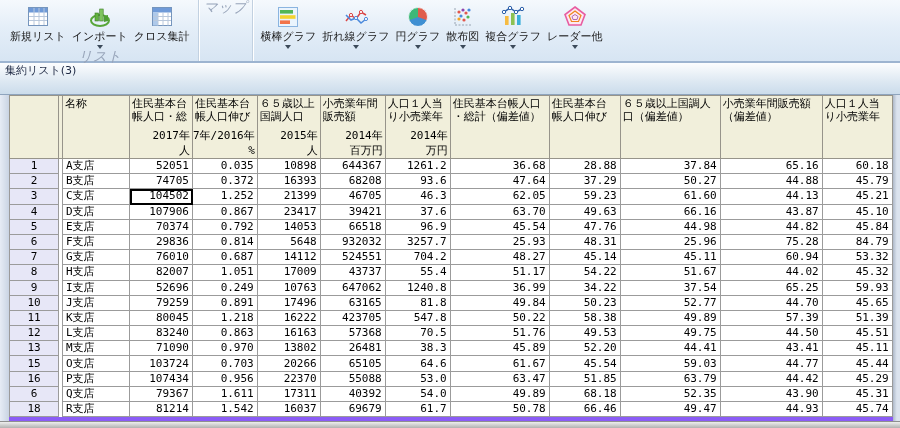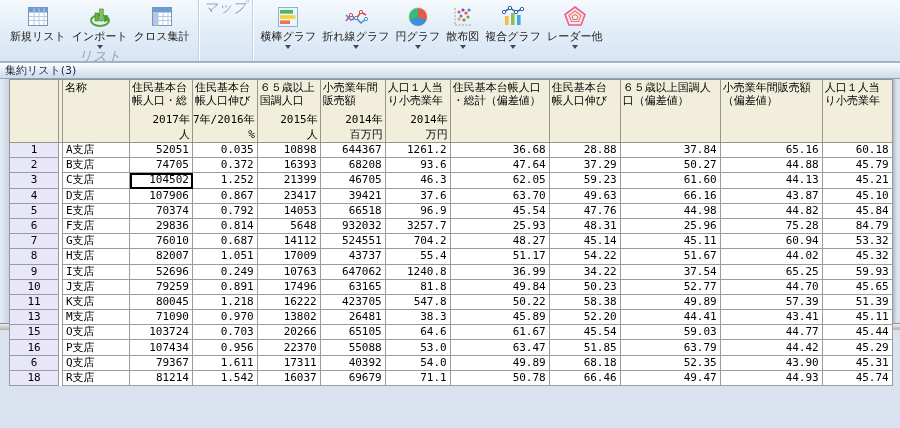--- a/index.html
+++ b/index.html
@@ -22,29 +22,29 @@
   .rbuttons { display:flex; flex:1; justify-content:center; }
   .rbtn { display:flex; flex-direction:column; align-items:center; padding:1px 3px 0; border-radius:2px; cursor:default; }
   .ricon { height:29px; display:flex; align-items:center; justify-content:center; }
   .rlabel { font-size:11px; line-height:12px; color:#1a1a1a; white-space:nowrap; }
   .rarrow { height:6px; margin-top:1px; }
   .rarrow.show { width:0; height:0; border-left:3px solid transparent; border-right:3px solid transparent; border-top:4px solid #3c4a5a; margin-top:2px; }
   .rgroup-label { text-align:center; font-size:14px; color:#98a5ba; padding:0 0 2px; line-height:12px;font-style:italic; }
 
   
   .tabbar {
-    height:16px;
+    height:32px;
     background:linear-gradient(#fcfdfe,#dde8f2 60%,#cbdceb);
     border-bottom:1px solid #8ea4bd;
     display:flex; padding-left:5px;
     font-size:11px; color:#1c2742;
   }
 
   
-  .workspace { height:244px; display:flex; align-items:flex-start; background:#8b5cf6;justify-content:flex-end; }
+  .workspace { height:326px; display:flex; align-items:flex-start; background:#8b5cf6;justify-content:flex-end; }
   .gutter-left { width:9px; height:100%; background:linear-gradient(90deg,#e6ecf5,#c9d4e3); }
   .gutter-right { flex:1; height:100%; background:linear-gradient(90deg,#aeb9c9,#dbe3ee 55%); }
 
   table.grid {
     border-collapse:separate; border-spacing:0; table-layout:fixed;
     font-family:"DejaVu Sans Mono", monospace; font-size:11px; color:#000;
   }
   th,td { padding:0; overflow:hidden; white-space:nowrap; font-weight:normal; }
   thead th {
     background:#f1efdb;
@@ -465,20 +465,35 @@
           <td class="num">16222</td>
           <td class="num">423705</td>
           <td class="num">547.8</td>
           <td class="num">50.22</td>
           <td class="num">58.38</td>
           <td class="num">49.89</td>
           <td class="num">57.39</td>
           <td class="num">51.39</td>
         </tr>
         <tr>
+          <td class="rn">12</td>
+          <td class="gap"></td>
+          <td class="name">L支店</td>
+          <td class="num">83240</td>
+          <td class="num">0.863</td>
+          <td class="num">16163</td>
+          <td class="num">57368</td>
+          <td class="num">70.5</td>
+          <td class="num">51.76</td>
+          <td class="num">49.53</td>
+          <td class="num">49.75</td>
+          <td class="num">44.50</td>
+          <td class="num">45.51</td>
+        </tr>
+        <tr>
           <td class="rn">13</td>
           <td class="gap"></td>
           <td class="name">M支店</td>
           <td class="num">71090</td>
           <td class="num">0.970</td>
           <td class="num">13802</td>
           <td class="num">26481</td>
           <td class="num">38.3</td>
           <td class="num">45.89</td>
           <td class="num">52.20</td>
@@ -532,21 +547,21 @@
           <td class="num">45.31</td>
         </tr>
         <tr>
           <td class="rn">18</td>
           <td class="gap"></td>
           <td class="name">R支店</td>
           <td class="num">81214</td>
           <td class="num">1.542</td>
           <td class="num">16037</td>
           <td class="num">69679</td>
-          <td class="num">71.1</td>
+          <td class="num">61.7</td>
           <td class="num">50.78</td>
           <td class="num">66.46</td>
           <td class="num">49.47</td>
           <td class="num">44.93</td>
           <td class="num">45.74</td>
         </tr>
       </tbody>
   </table>
   <div class="gutter-right"></div>
 </div>

